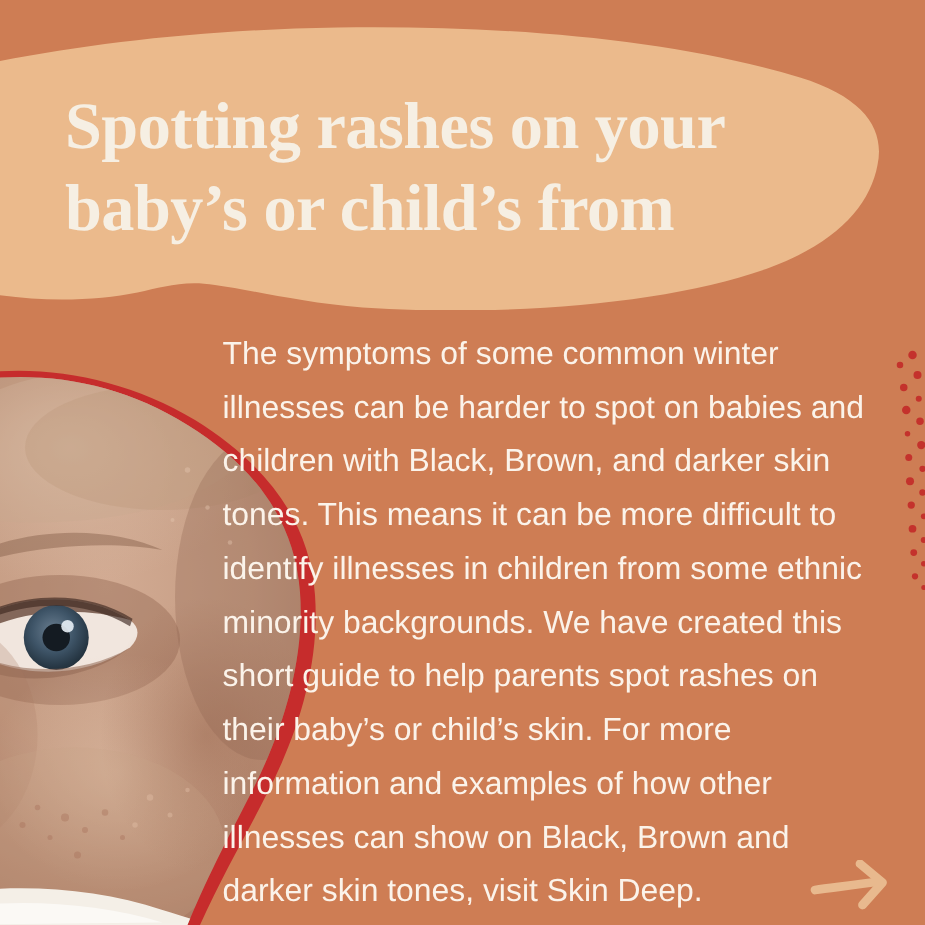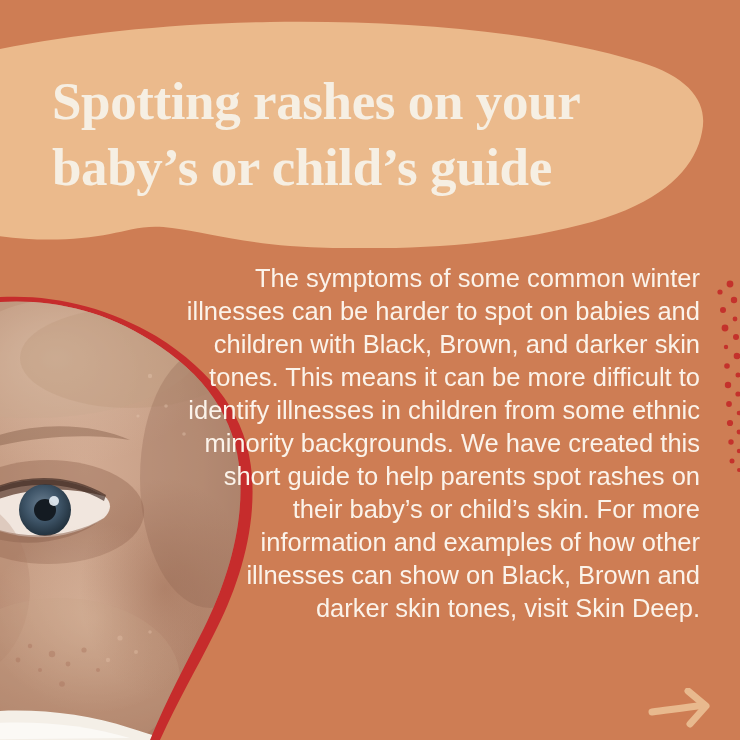--- a/index.html
+++ b/index.html
@@ -63,25 +63,25 @@
   }
   .photo-block svg { display: block; width: 100%; height: 100%; }
 
   
   .body-copy {
     position: absolute;
     left: 178px;
     top: 262px;
     width: 522px;
     z-index: 5;
-    text-align: right;
+    text-align: left;
     color: #fbf3ea;
     font-family: "Liberation Sans", sans-serif;
     font-size: 25.5px;
-    line-height: 33px;
+    line-height: 43px;
     font-weight: 400;
   }
   .body-copy p { margin: 0; }
 
   
   .dot-arc {
     position: absolute;
     right: 0;
     top: 278px;
     width: 42px;
@@ -119,21 +119,21 @@
                C 300,224 262,214 232,210
                C 206,206 190,212 170,216
                C 140,222 100,224 58,218
                C 22,212 2,196 0,178
                Z" fill="#ebba8c"></path>
     </svg>
   </div>
 
   <div class="title-wrap">
     <div class="title-line">Spotting rashes on your</div>
-    <div class="title-line">baby’s or child’s guide</div>
+    <div class="title-line">baby’s or child’s from</div>
   </div>
 
   <div class="dot-arc">
     <svg viewBox="0 0 42 210" aria-hidden="true">
       <g fill="#c4322c">
         <circle cx="32" cy="6" r="3.4"></circle>
         <circle cx="22" cy="14" r="2.6"></circle>
         <circle cx="36" cy="22" r="3.2"></circle>
         <circle cx="25" cy="32" r="3.0"></circle>
         <circle cx="37" cy="41" r="2.4"></circle>

